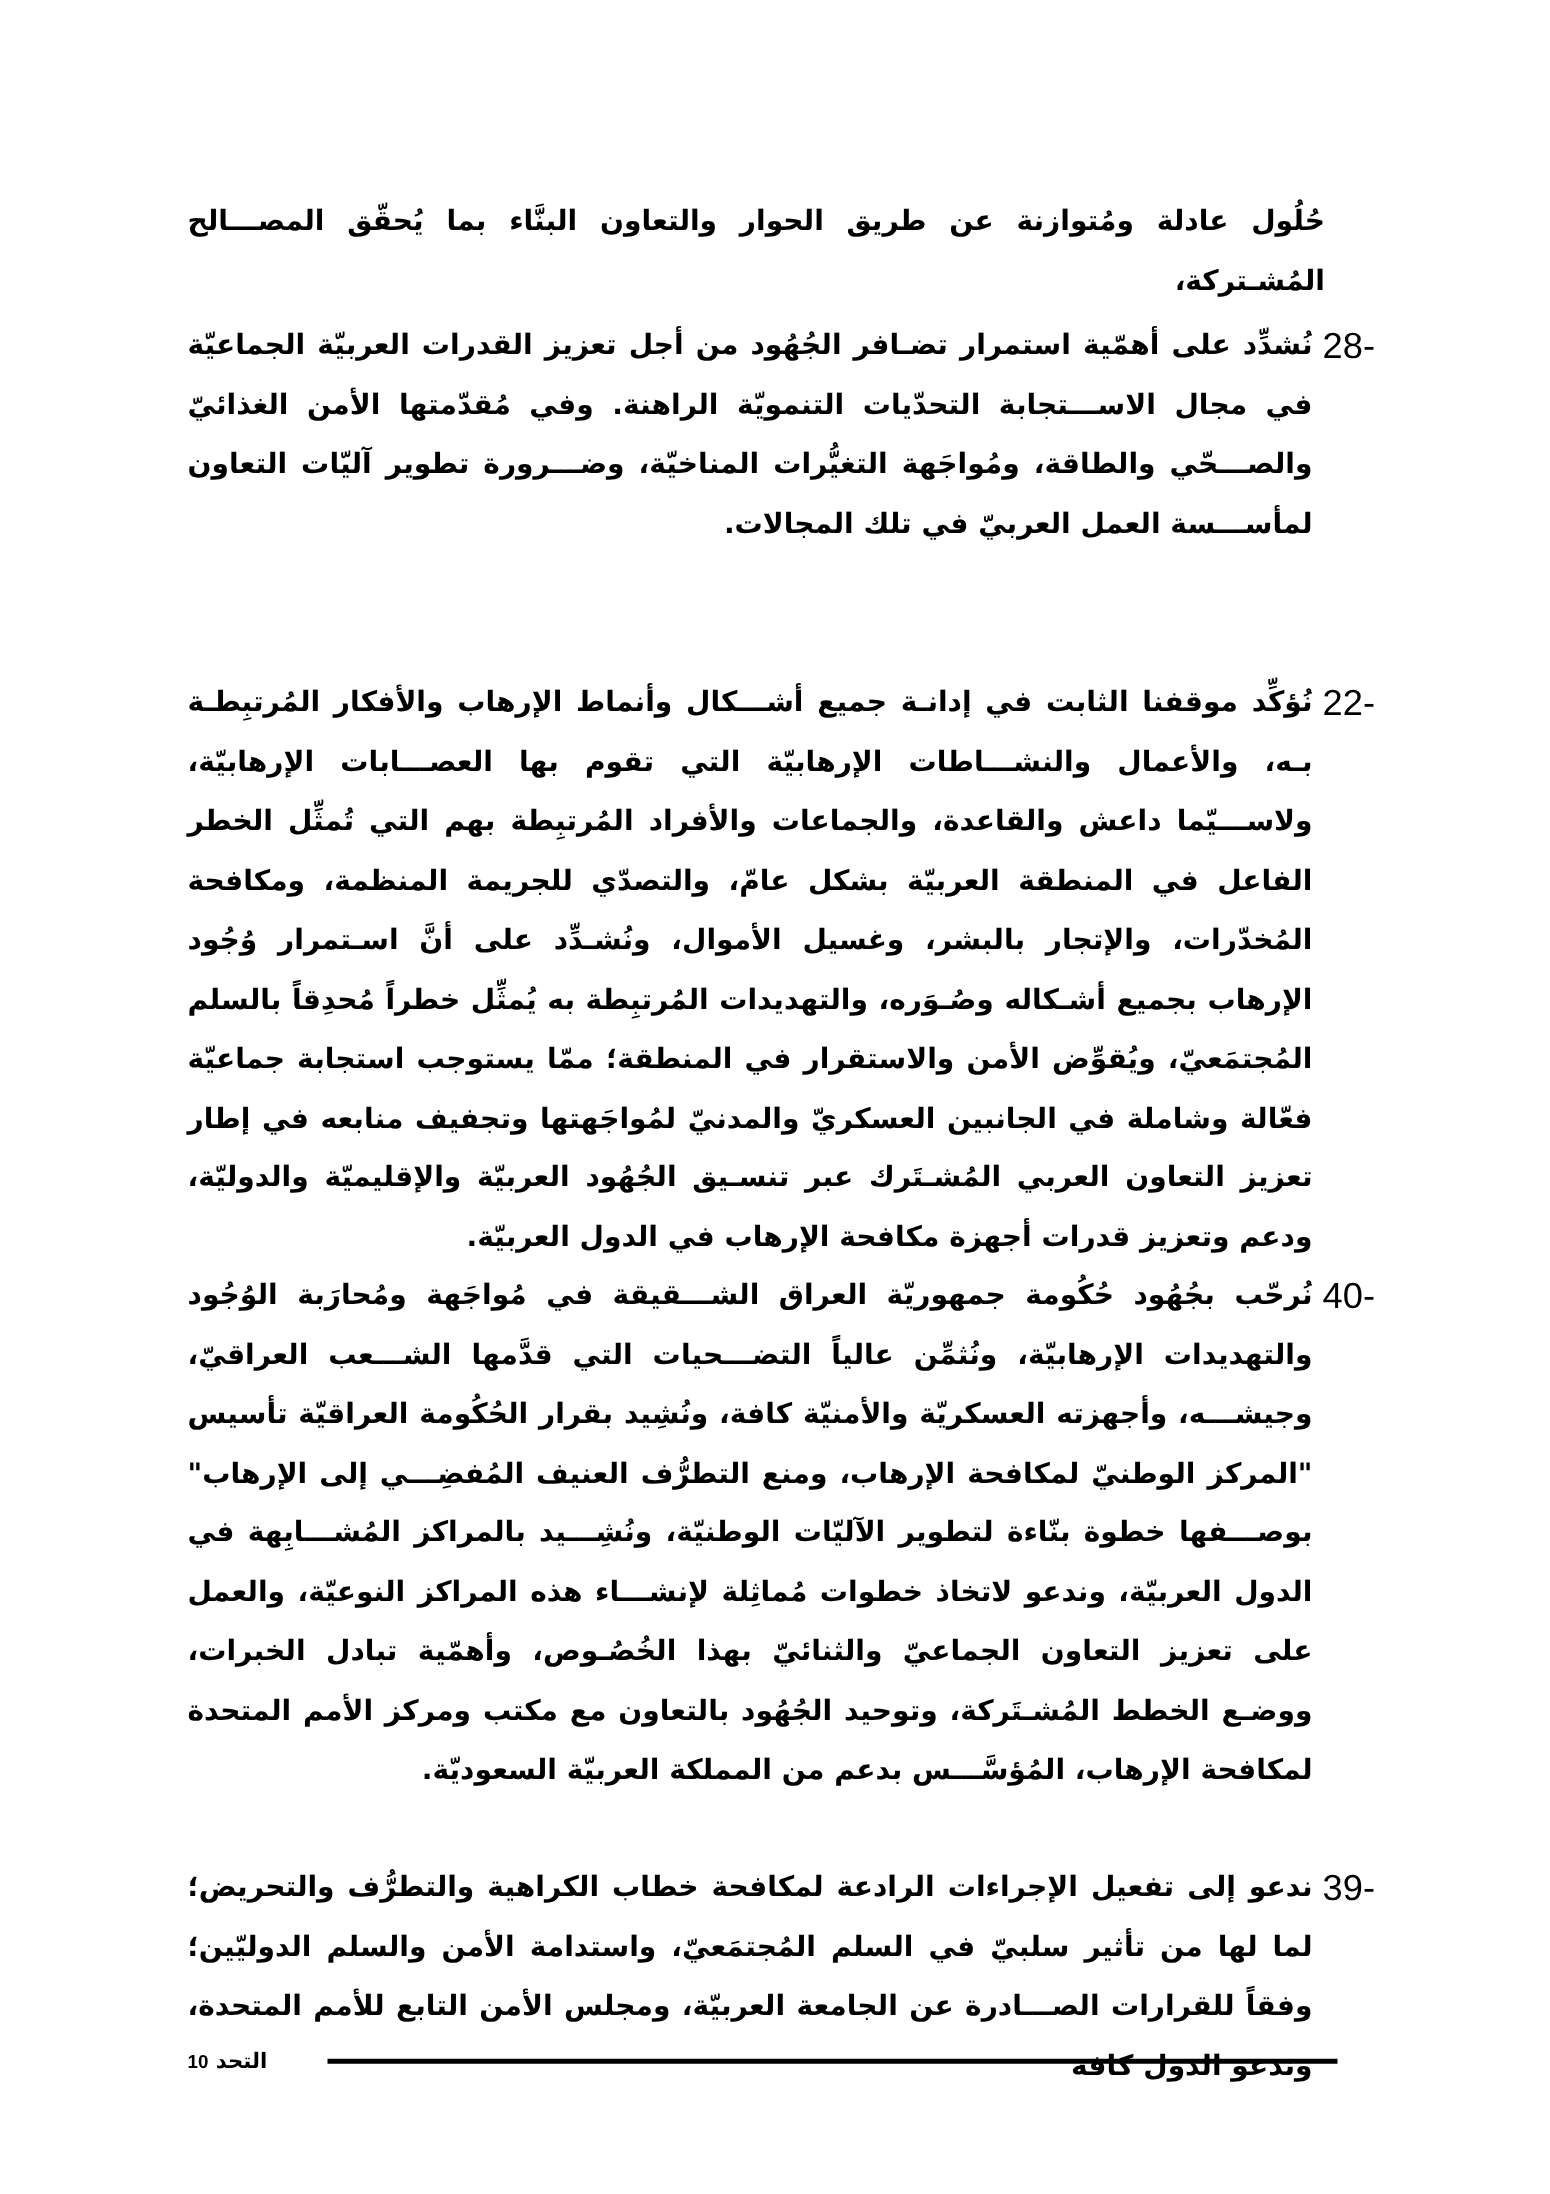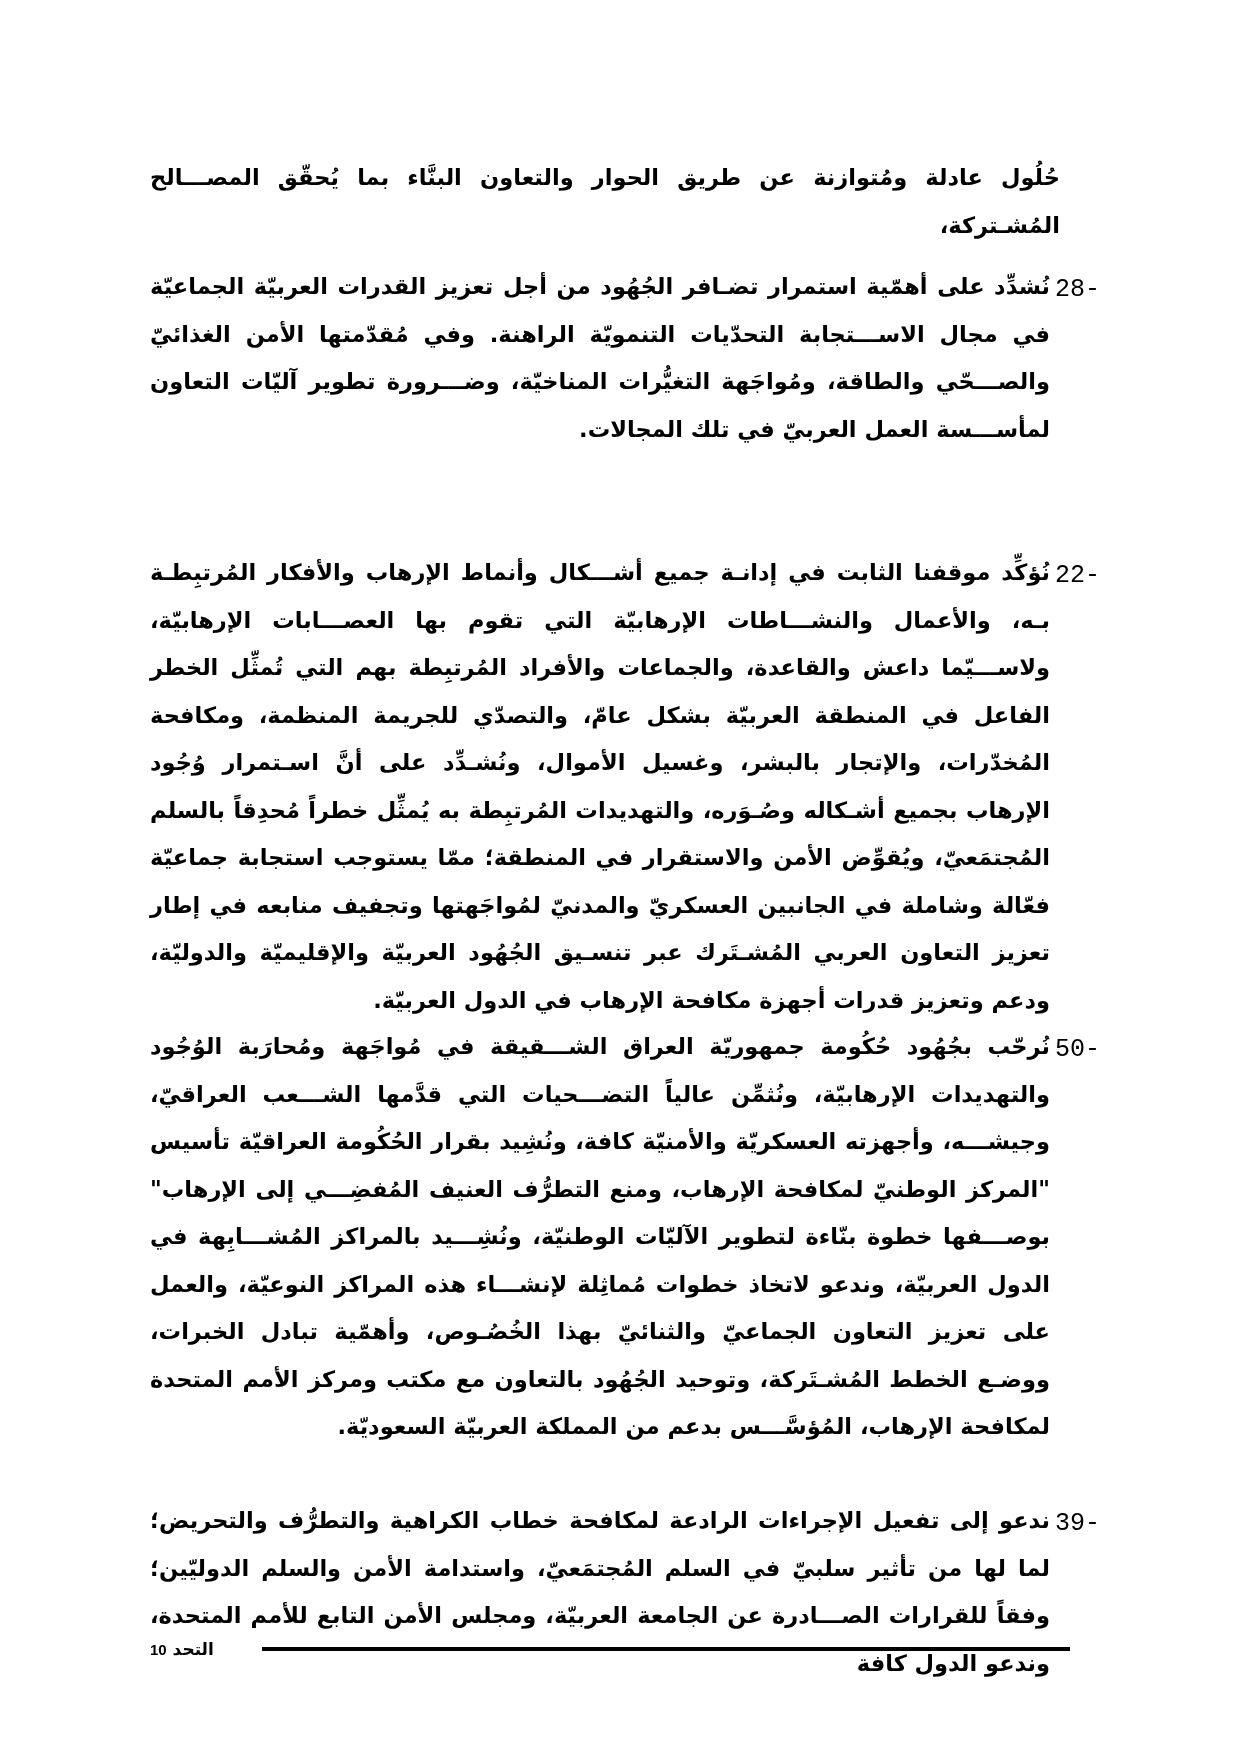--- a/index.html
+++ b/index.html
@@ -38,32 +38,32 @@
       right: auto;
     }
     .item {
       position: absolute;
       left: 0;
       width: 950px;
     }
     .item .num {
       position: absolute;
       right: 0;
-      top: 16px;
+      top: 4px;
       direction: ltr;
-      font-family: Liberation Mono, monospace;
+      font-family: Liberation Sans, sans-serif;
       font-weight: normal;
-      font-size: 25px;
+      font-size: 29px;
       line-height: 47.5px;
     }
     .item .body {
       position: absolute;
       right: 50px;
       left: 0;
-      top: 13px;
+      top: 3px;
       direction: rtl;
       text-align: justify;
       text-align-last: right;
     }
     .item .body p {
       margin: 0;
     }
     #item-28 { top: 250px; }
     #item-29 { top: 536px; }
     #item-30 { top: 1010px; }
@@ -119,21 +119,21 @@
 
 
   <div class="content item" id="item-29">
     <span class="num">22-</span>
     <div class="body">
       <p>نُؤكِّد موقفنا الثابت في إدانـة جميع أشـــكال وأنماط الإرهاب والأفكار المُرتبِطـة بـه، والأعمال والنشـــاطات الإرهابيّة التي تقوم بها العصـــابات الإرهابيّة، ولاســـيّما داعش والقاعدة، والجماعات والأفراد المُرتبِطة بهم التي تُمثِّل الخطر الفاعل في المنطقة العربيّة بشكل عامّ، والتصدّي للجريمة المنظمة، ومكافحة المُخدّرات، والإتجار بالبشر، وغسيل الأموال، ونُشـدِّد على أنَّ اسـتمرار وُجُود الإرهاب بجميع أشـكاله وصُـوَره، والتهديدات المُرتبِطة به يُمثِّل خطراً مُحدِقاً بالسلم المُجتمَعيّ، ويُقوِّض الأمن والاستقرار في المنطقة؛ ممّا يستوجب استجابة جماعيّة فعّالة وشاملة في الجانبين العسكريّ والمدنيّ لمُواجَهتها وتجفيف منابعه في إطار تعزيز التعاون العربي المُشـتَرك عبر تنسـيق الجُهُود العربيّة والإقليميّة والدوليّة، ودعم وتعزيز قدرات أجهزة مكافحة الإرهاب في الدول العربيّة.</p>
     </div>
   </div>
 
   <div class="content item" id="item-30">
-    <span class="num">50-</span>
+    <span class="num">40-</span>
     <div class="body">
       <p>نُرحّب بجُهُود حُكُومة جمهوريّة العراق الشـــقيقة في مُواجَهة ومُحارَبة الوُجُود والتهديدات الإرهابيّة، ونُثمِّن عالياً التضـــحيات التي قدَّمها الشـــعب العراقيّ، وجيشـــه، وأجهزته العسكريّة والأمنيّة كافة، ونُشِيد بقرار الحُكُومة العراقيّة تأسيس "المركز الوطنيّ لمكافحة الإرهاب، ومنع التطرُّف العنيف المُفضِـــي إلى الإرهاب" بوصـــفها خطوة بنّاءة لتطوير الآليّات الوطنيّة، ونُشِـــيد بالمراكز المُشـــابِهة في الدول العربيّة، وندعو لاتخاذ خطوات مُماثِلة لإنشـــاء هذه المراكز النوعيّة، والعمل على تعزيز التعاون الجماعيّ والثنائيّ بهذا الخُصُـوص، وأهمّية تبادل الخبرات، ووضـع الخطط المُشـتَركة، وتوحيد الجُهُود بالتعاون مع مكتب ومركز الأمم المتحدة لمكافحة الإرهاب، المُؤسَّـــس بدعم من المملكة العربيّة السعوديّة.</p>
     </div>
   </div>
 
   <div class="content item" id="item-31">
     <span class="num">39-</span>
     <div class="body">
       <p>ندعو إلى تفعيل الإجراءات الرادعة لمكافحة خطاب الكراهية والتطرُّف والتحريض؛ لما لها من تأثير سلبيّ في السلم المُجتمَعيّ، واستدامة الأمن والسلم الدوليّين؛ وفقاً للقرارات الصـــادرة عن الجامعة العربيّة، ومجلس الأمن التابع للأمم المتحدة، وندعو الدول كافة</p>
     </div>

